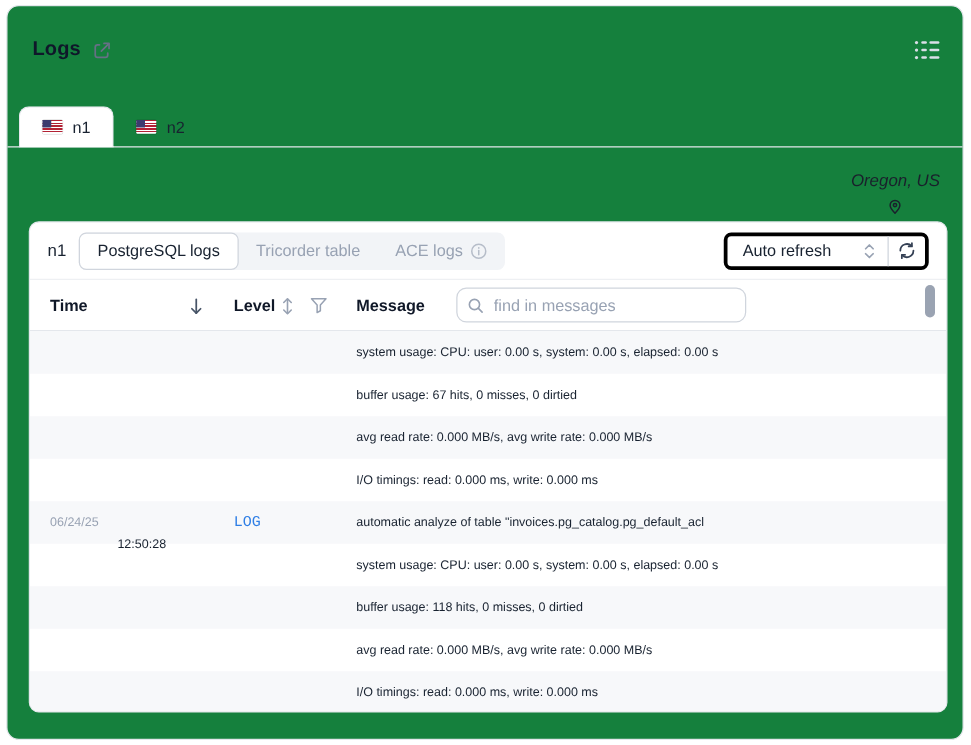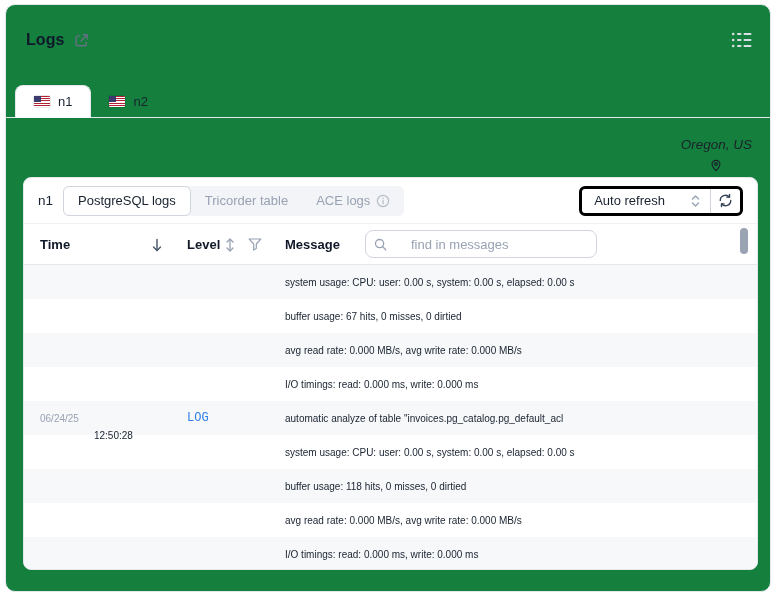--- a/index.html
+++ b/index.html
@@ -43,21 +43,21 @@
                   color:#182230;cursor:pointer;}
   .refresh-btn{width:30px;display:flex;align-items:center;justify-content:center;
                border-left:1px solid #d0d5dd;cursor:pointer;}
   
   .thead{position:absolute;left:0;right:0;top:46px;height:41px;border-bottom:1px solid #e4e7ec;}
   .thead .hitem{position:absolute;top:0;height:41px;display:flex;align-items:center;text-align:right;}
   .hlabel{font-size:13px;font-weight:700;color:#101828;}
   .search-box{position:absolute;left:341px;top:6px;width:232px;height:28px;border:1px solid #d0d5dd;
               border-radius:8px;display:flex;align-items:center;padding:0 8px;gap:6px;background:#fff;}
   .search-box input{border:none;outline:none;flex:1;font-size:13px;font-family:"Liberation Sans",sans-serif;
-                    color:#344054;background:transparent;min-width:0;margin-left:16px;}
+                    color:#344054;background:transparent;min-width:0;}
   .search-box input::placeholder{color:#98a2b3;}
   
   .tbody{position:absolute;left:0;right:0;top:87px;bottom:0;overflow:hidden;}
   .trow{position:relative;height:34px;}
   .trow.striped{background:#f7f8fa;}
   .cell{position:absolute;top:0;height:34px;display:flex;align-items:center;font-size:10px;}
   .cell.time{left:16px;gap:15px;white-space:nowrap;}
   .cell .date{color:#98a2b3;}
   .cell .clock{color:#182230;margin-top:34px;}
   .cell.level{left:163px;font-family:"Liberation Mono","DejaVu Sans Mono",monospace;

